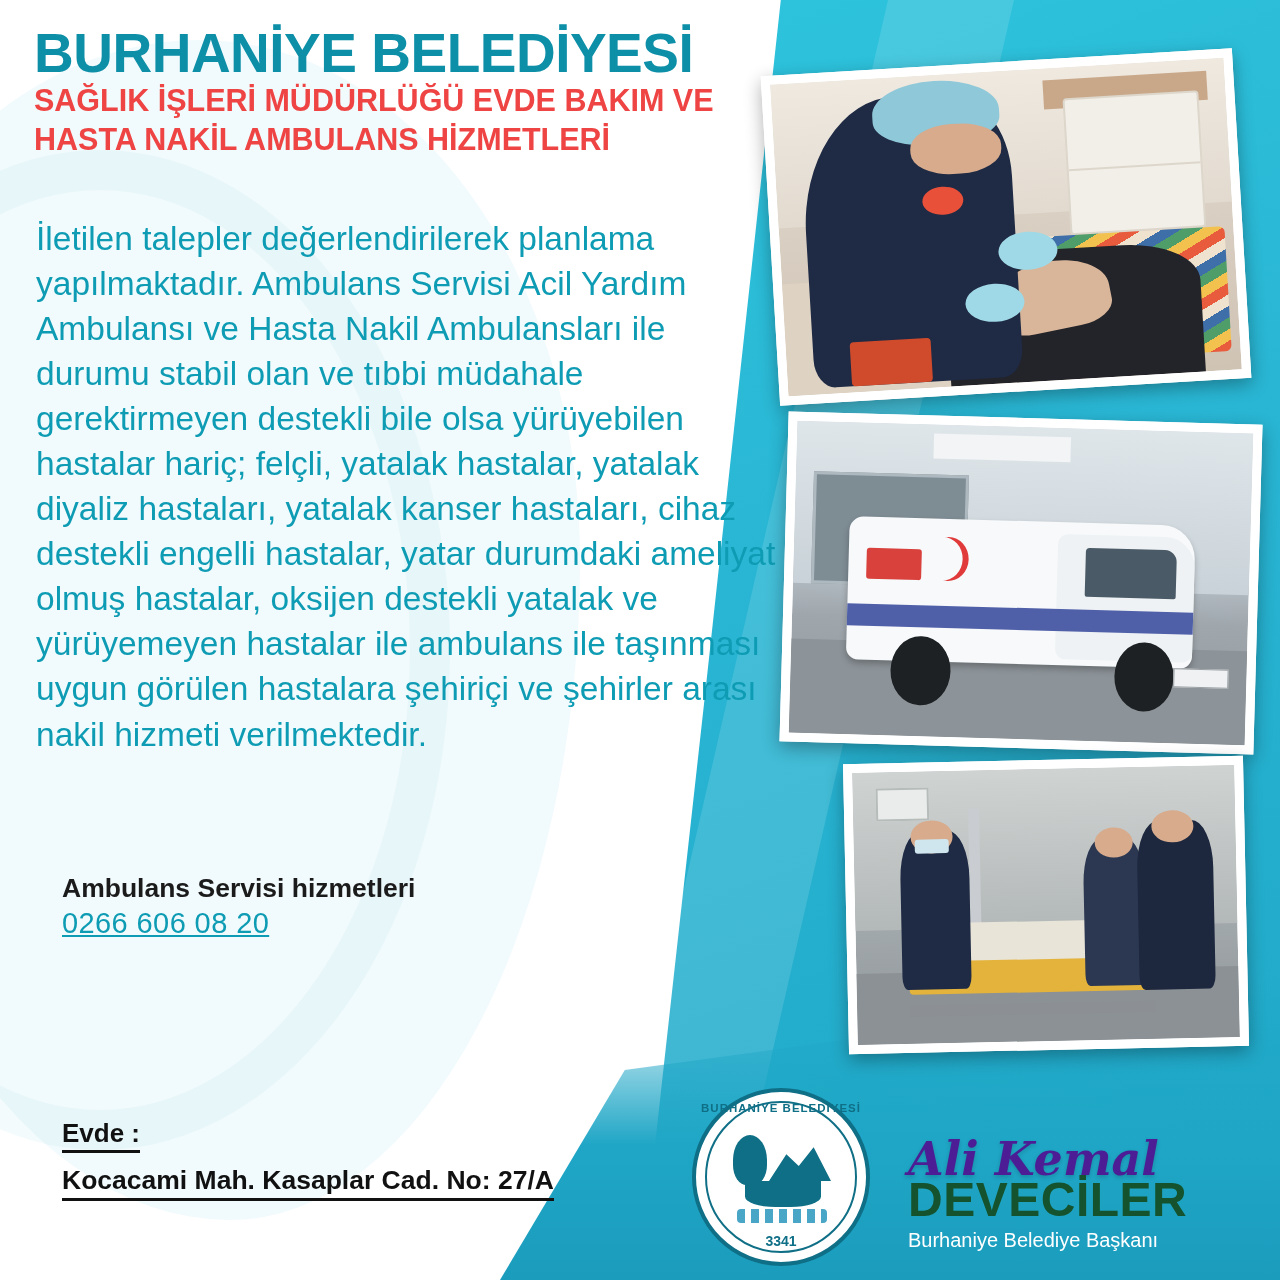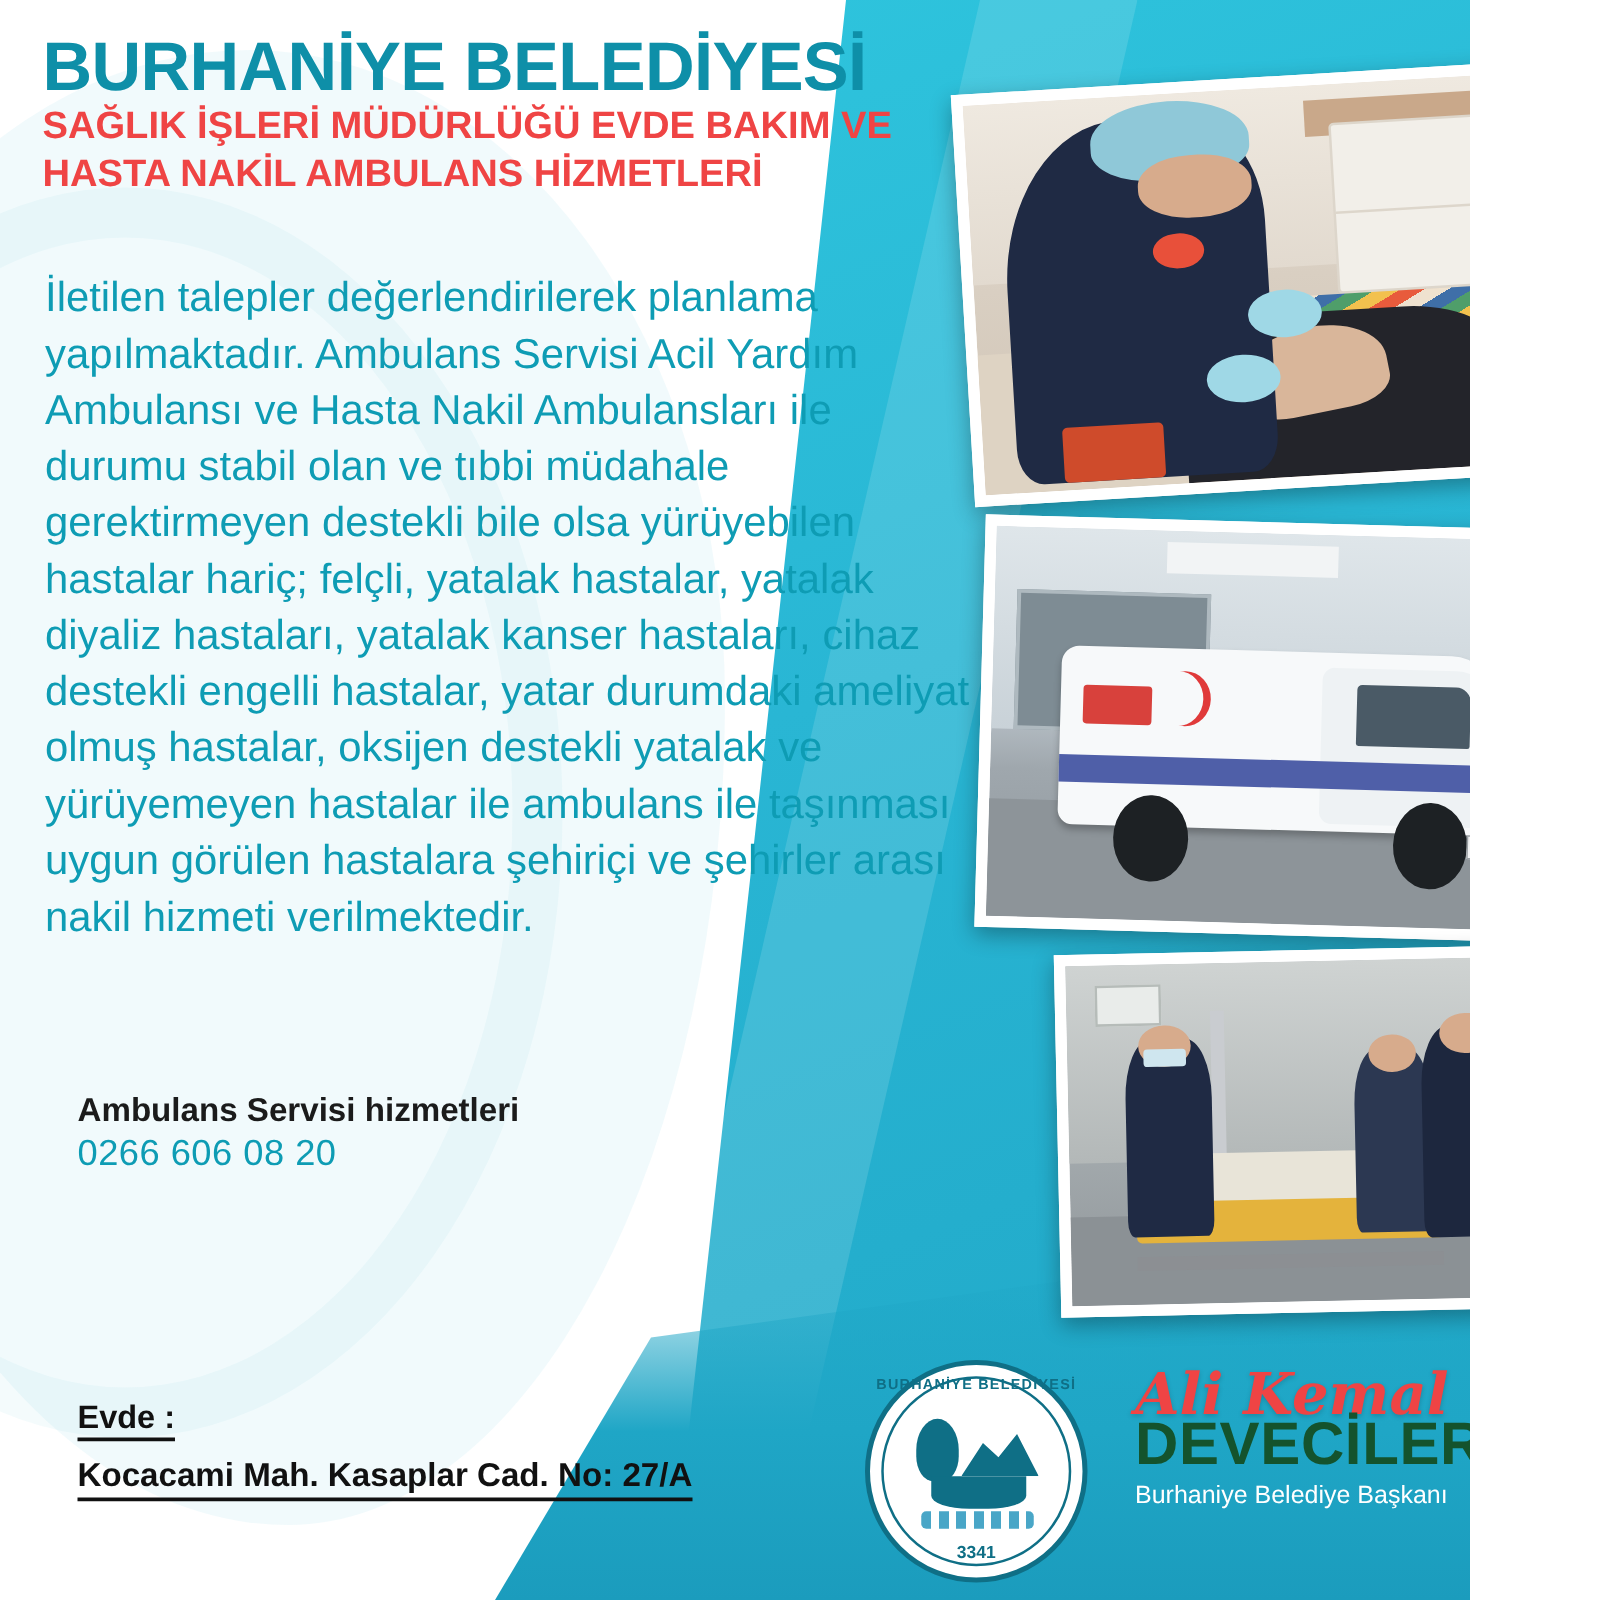--- a/index.html
+++ b/index.html
@@ -3,21 +3,21 @@
 <meta charset="utf-8">
 <style>
   * { box-sizing: border-box; margin: 0; padding: 0; }
   html, body {
     width: 1280px; height: 1280px;
     font-family: "Liberation Sans", sans-serif;
     overflow: hidden;
   }
   .poster {
     position: relative;
-    width: 1176px; height: 1280px;
+    width: 1280px; height: 1280px;
     background: #ffffff;
     overflow: hidden;
   }
 
   
   .bg-swoosh-right {
     position: absolute;
     top: 0; right: 0;
     width: 640px; height: 1280px;
     background:
@@ -99,20 +99,21 @@
     font-size: 26.5px;
     font-weight: bold;
     color: #1b1b1b;
     line-height: 1.25;
   }
   .contact-phone {
     font-size: 29px;
     color: #0e9cb4;
     line-height: 1.3;
     letter-spacing: 0.4px;
+    text-decoration: underline;
   }
   .contact-note {
     font-size: 21px;
     color: #0e9cb4;
     margin-top: 2px;
   }
 
   
   .address {
     position: absolute;
@@ -259,22 +260,23 @@
     left: 908px; top: 1092px;
     width: 330px;
     color: #ffffff;
   }
   .sig-name {
     font-family: "DejaVu Serif", serif;
     font-style: italic;
     font-size: 46px;
     font-weight: bold;
     line-height: 1;
-    color: #ef4444;
+    color: #4c1d95;
     text-shadow: 0 2px 4px rgba(0,0,0,0.18);
+    margin-top: 44px;
   }
   .sig-surname {
     font-size: 48px;
     font-weight: bold;
     letter-spacing: 0.5px;
     line-height: 1.02;
     margin-top: -6px;
     color: #14532d;
   }
   .sig-role {

